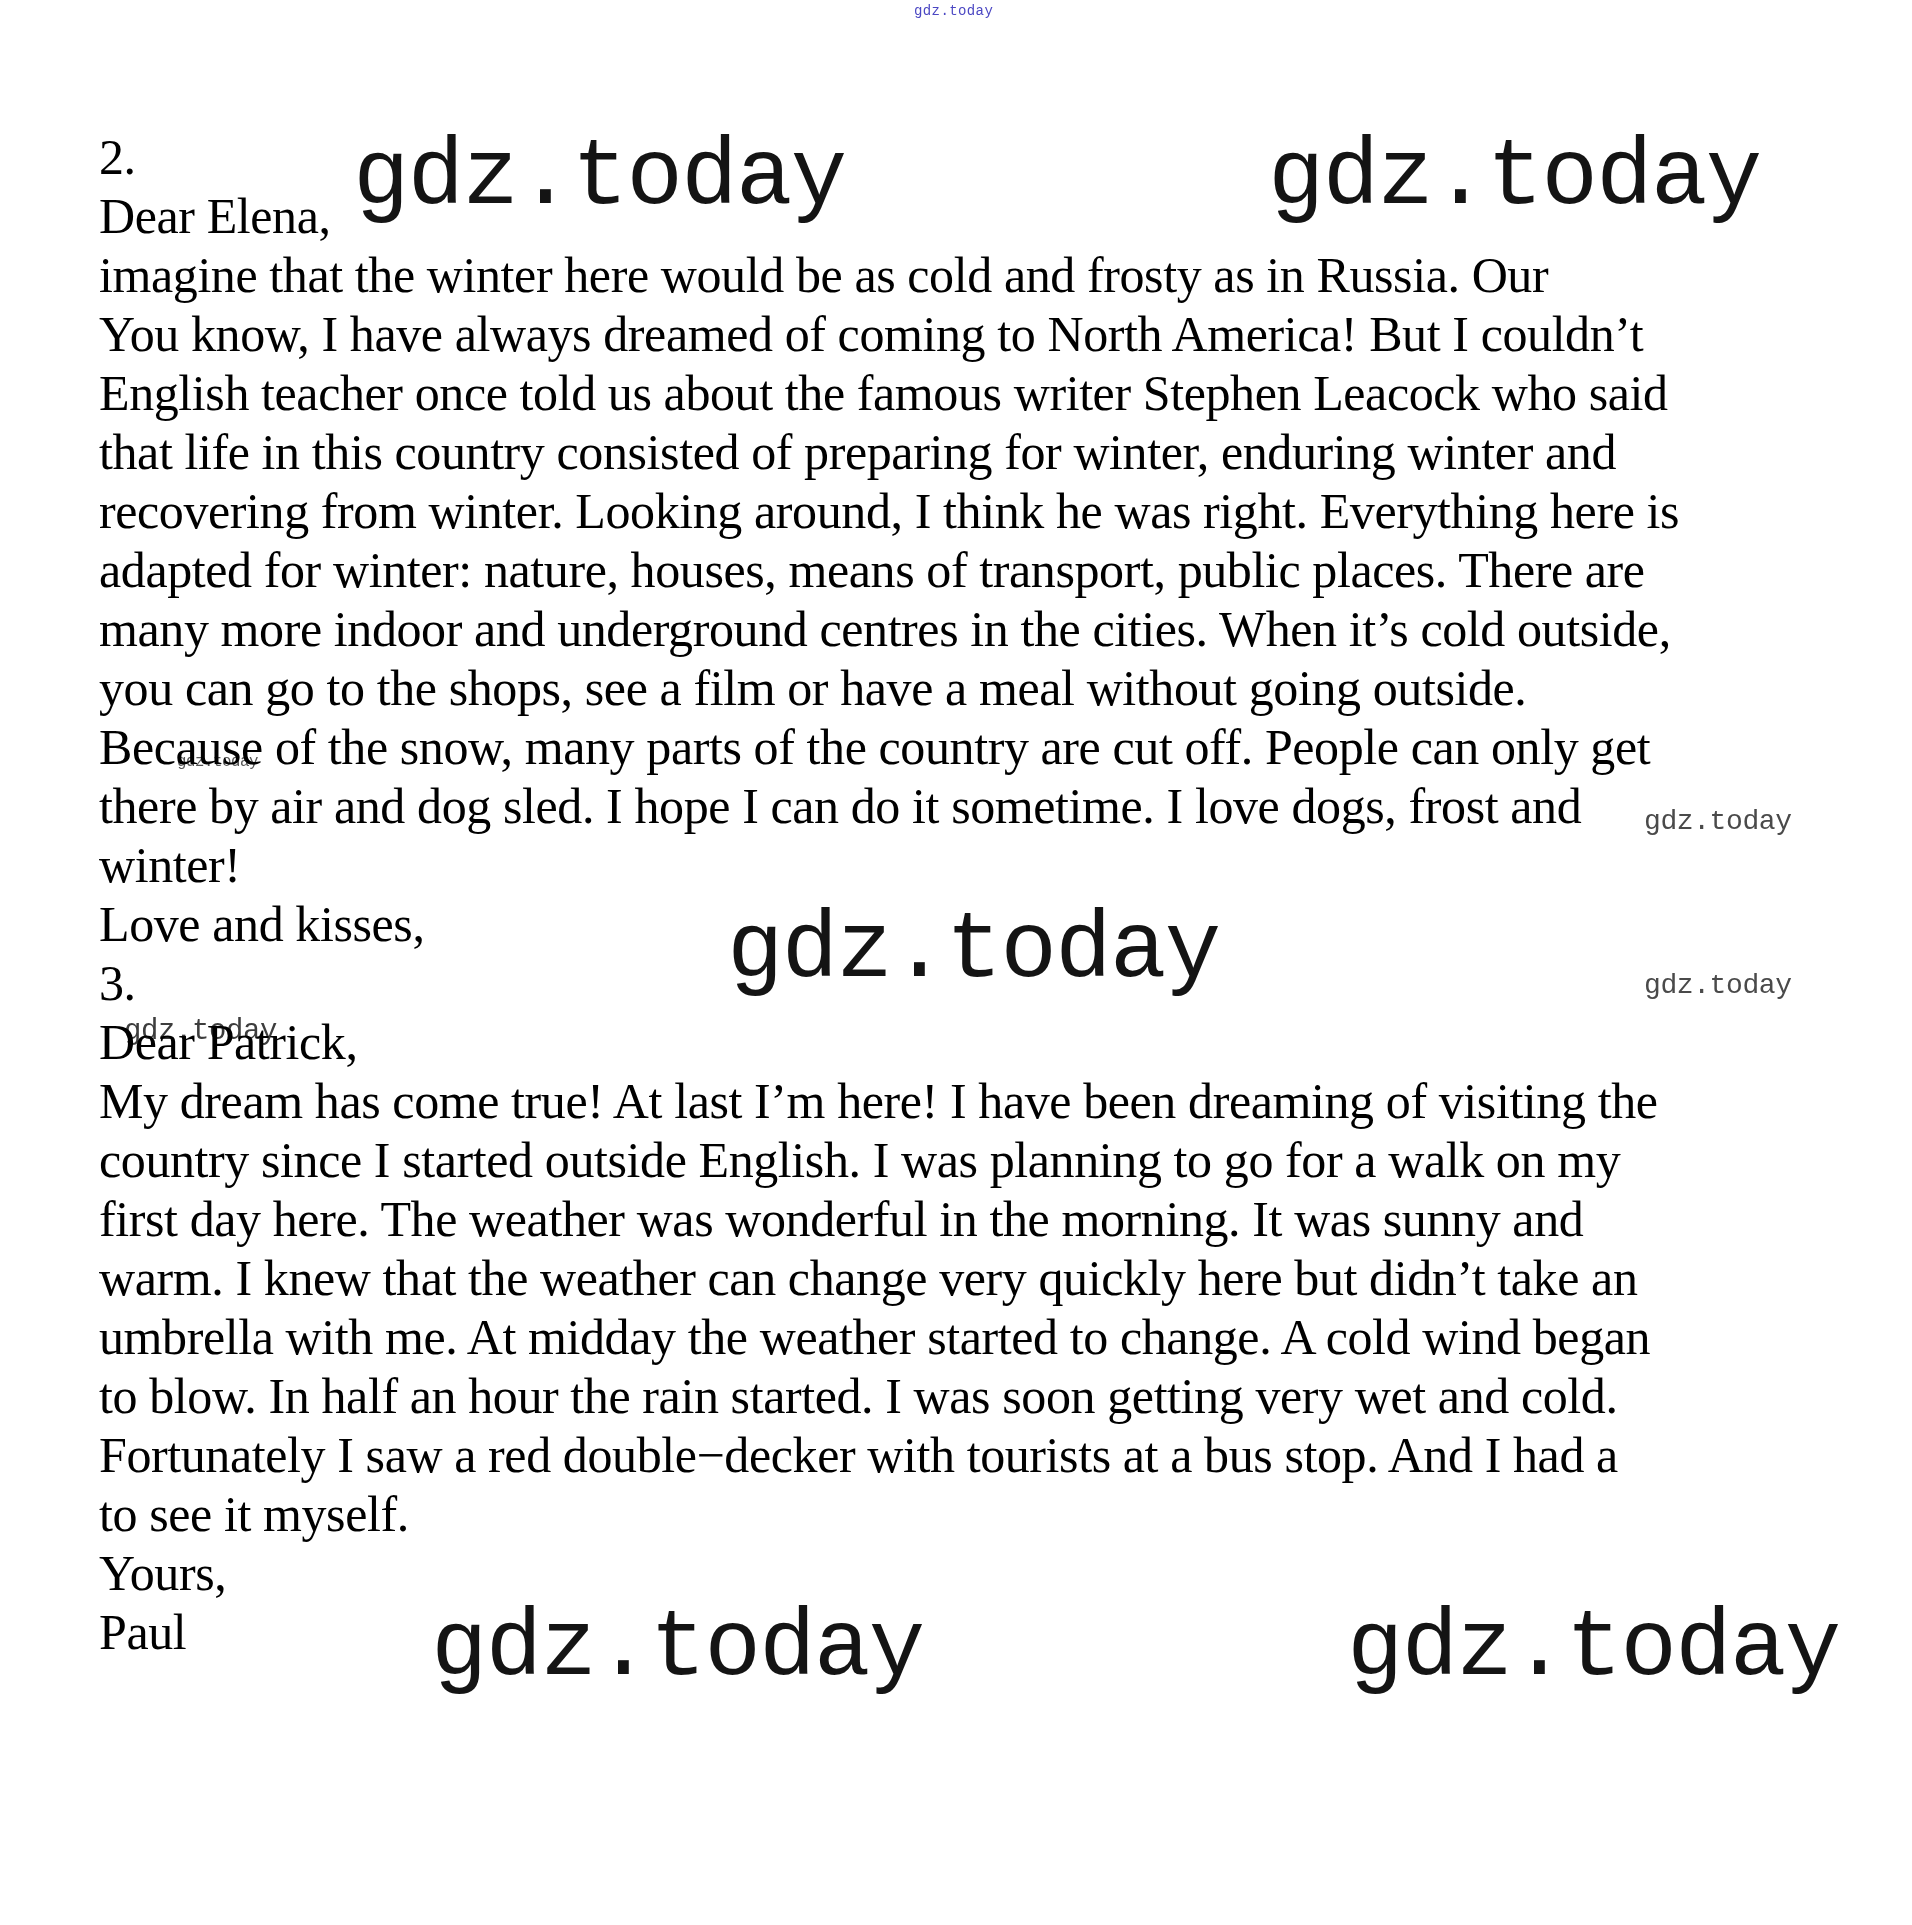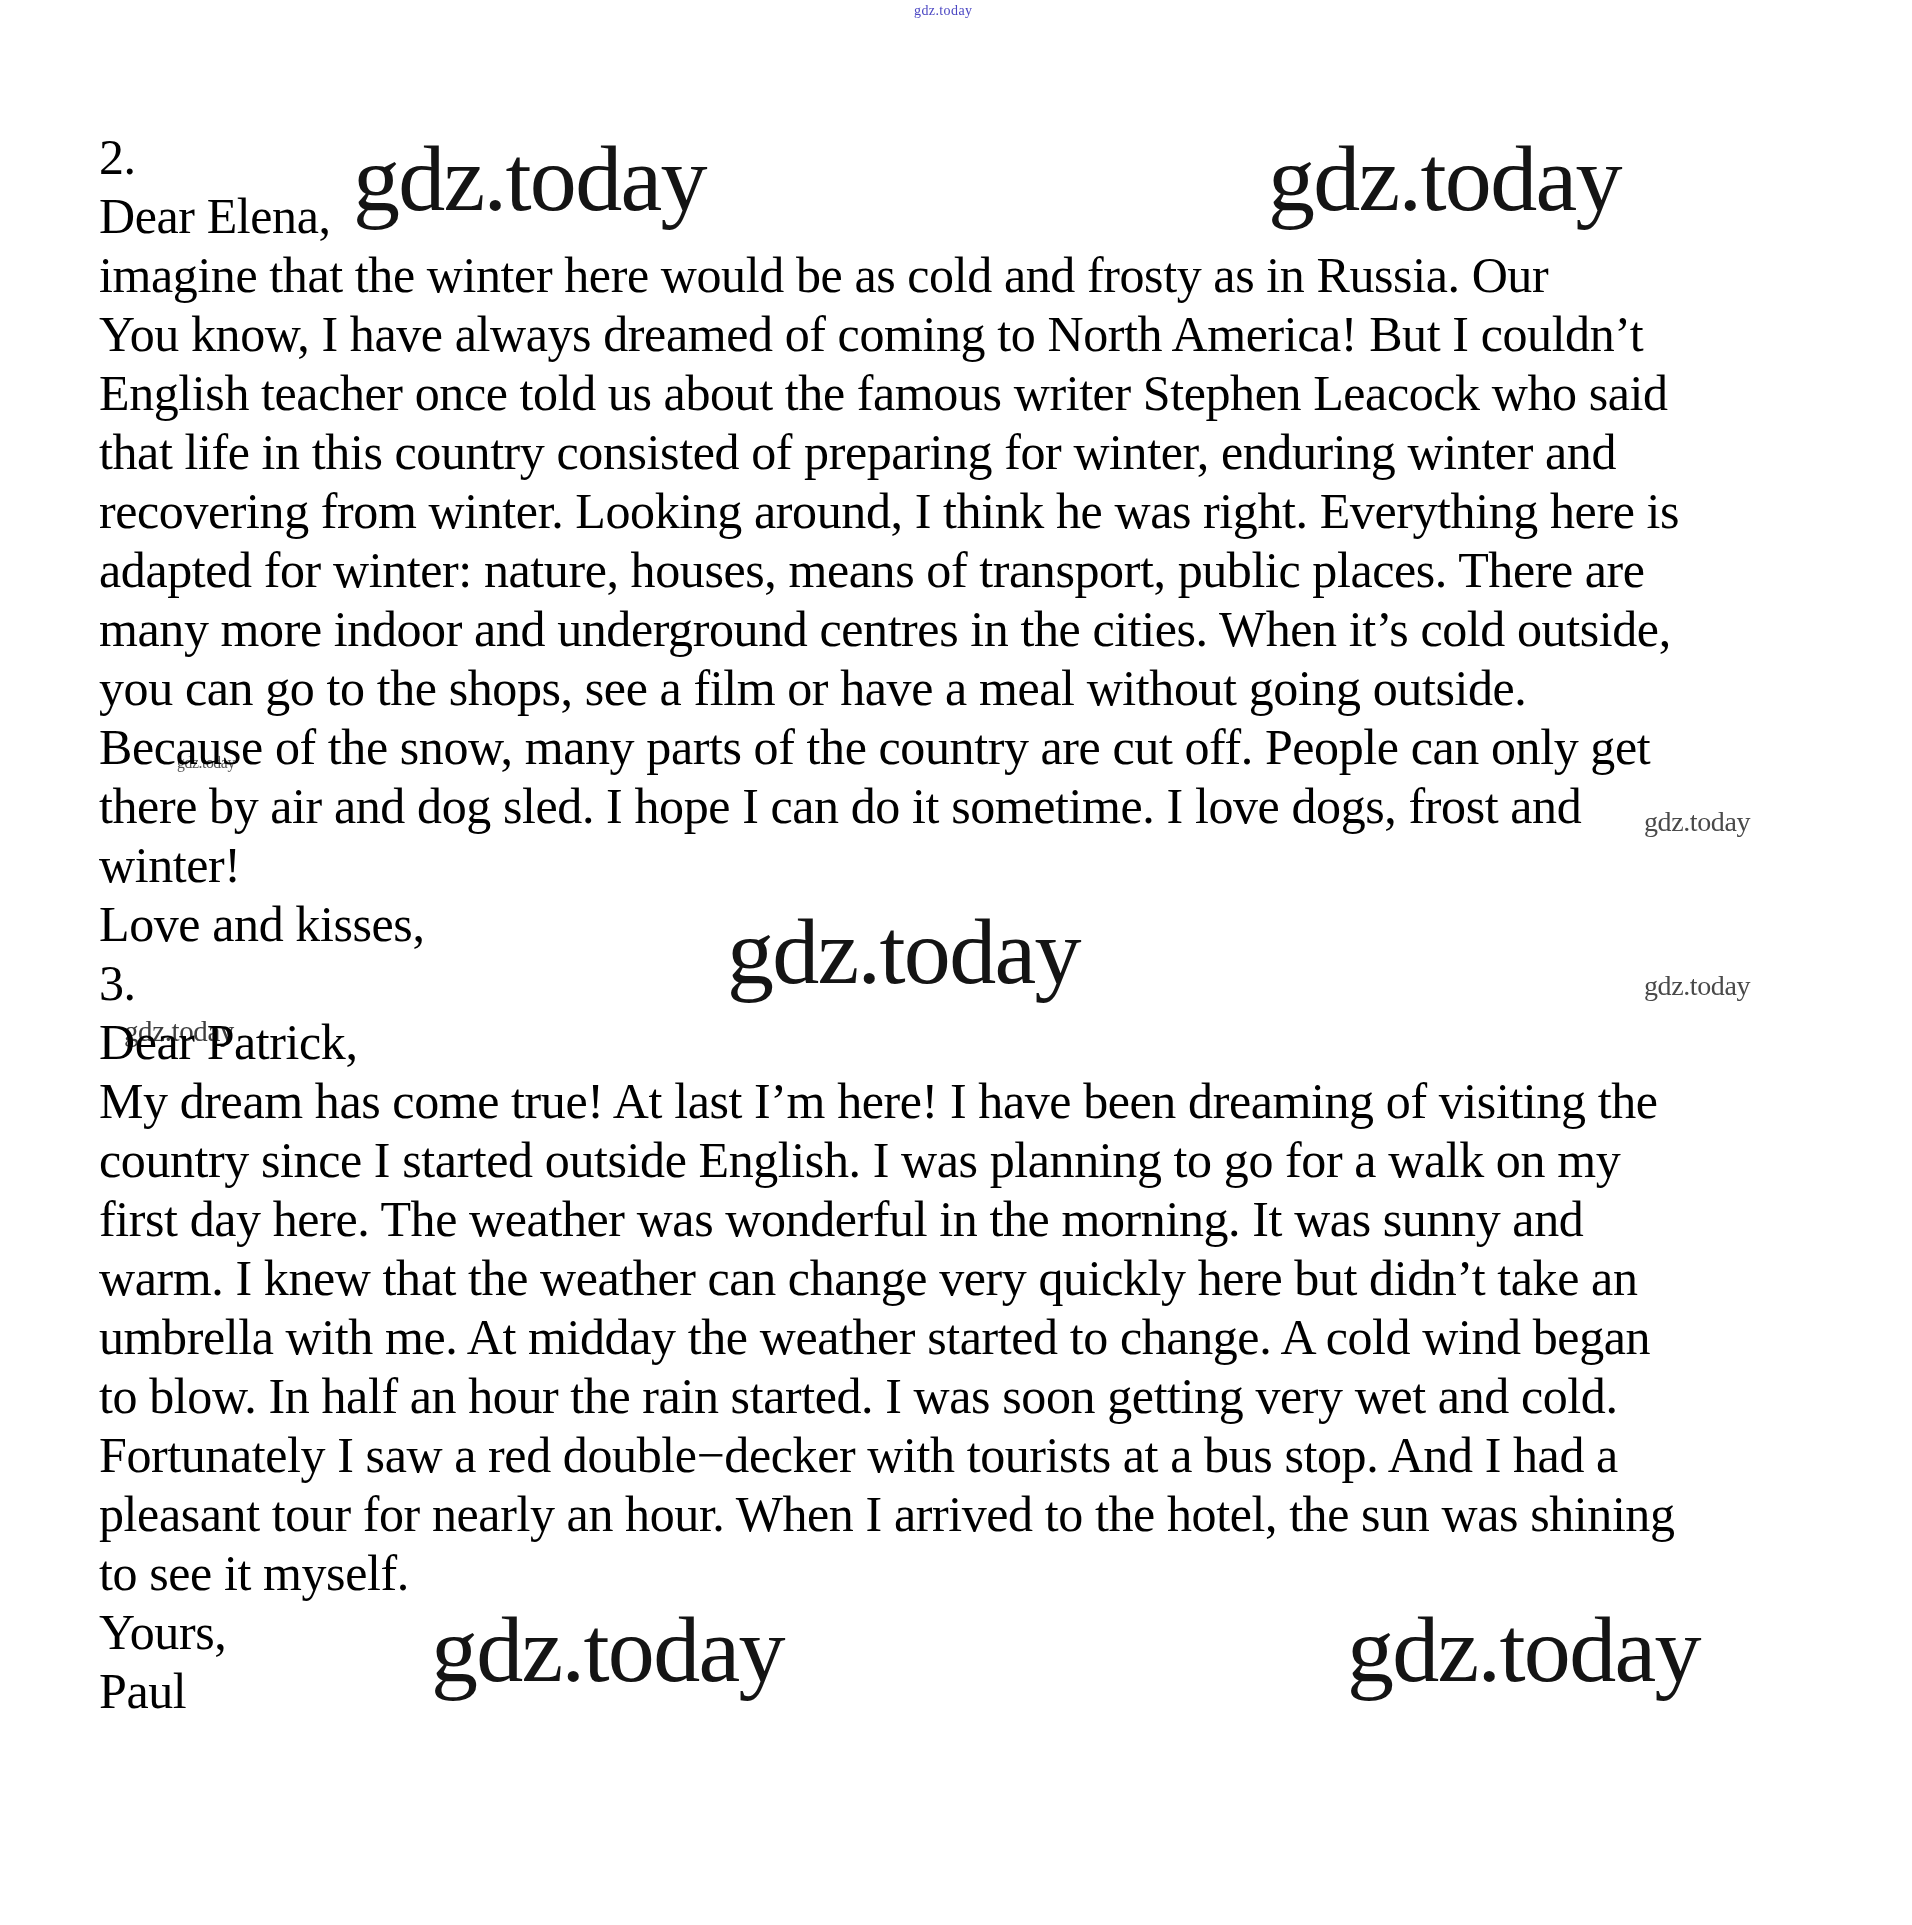--- a/index.html
+++ b/index.html
@@ -25,21 +25,21 @@
     letter-spacing: -0.4px;
     color: #000000;
   }
   .line {
     height: 59px;
     white-space: pre;
   }
   
   .wm {
     position: absolute;
-    font-family: Liberation Serif, serif;
+    font-family: Liberation Mono, monospace;
     font-weight: 300;
     white-space: pre;
   }
   .wm-big {
     font-size: 94px;
     line-height: 122px;
     letter-spacing: -1.7px;
     color: #141414;
   }
   .wm-big.p1 { left: 353px;  top: 117px; }
@@ -100,20 +100,19 @@
     <div class="line">Love and kisses,</div>
     <div class="line">3.</div>
     <div class="line">Dear Patrick,</div>
     <div class="line">My dream has come true! At last I’m here! I have been dreaming of visiting the</div>
     <div class="line">country since I started outside English. I was planning to go for a walk on my</div>
     <div class="line">first day here. The weather was wonderful in the morning. It was sunny and</div>
     <div class="line">warm. I knew that the weather can change very quickly here but didn’t take an</div>
     <div class="line">umbrella with me. At midday the weather started to change. A cold wind began</div>
     <div class="line">to blow. In half an hour the rain started. I was soon getting very wet and cold.</div>
     <div class="line">Fortunately I saw a red double−decker with tourists at a bus stop. And I had a</div>
-    <div class="line">pleasant tour for nearly an hour. When I arrived to the hotel, the sun was shining</div>
     <div class="line">to see it myself.</div>
     <div class="line">Yours,</div>
     <div class="line">Paul</div>
   </div>
 
 </div>
 
 
 </body></html>

